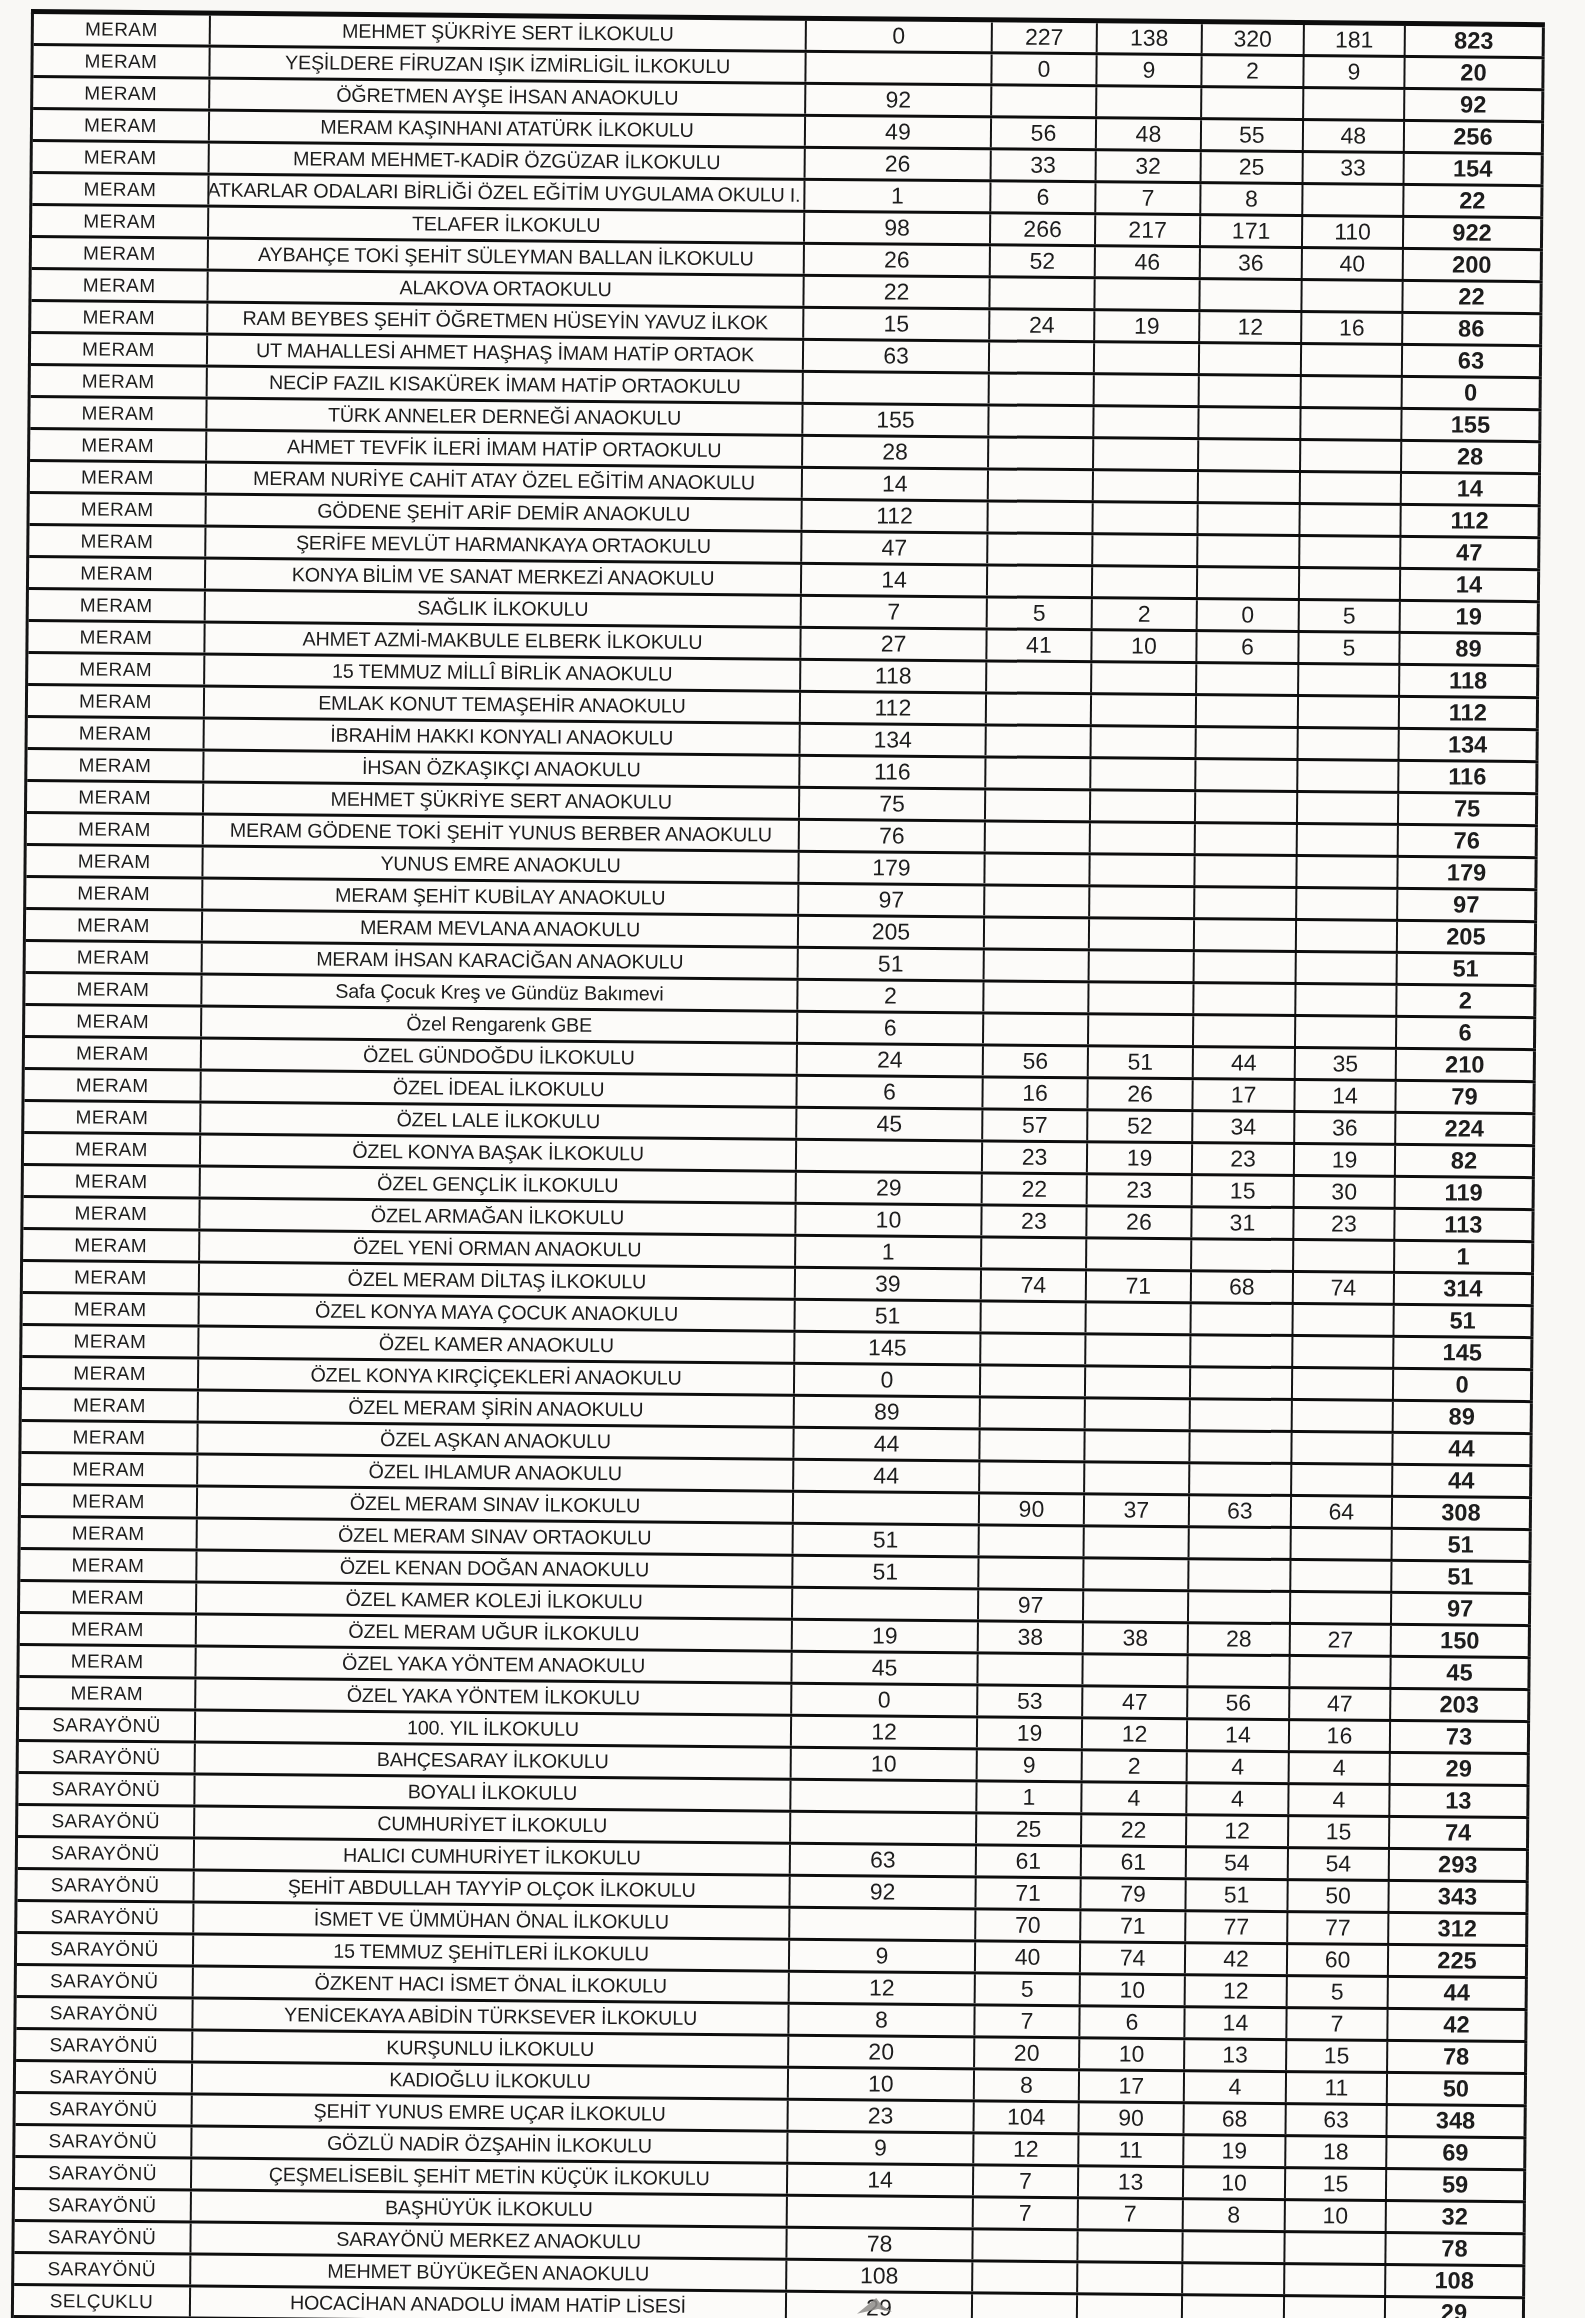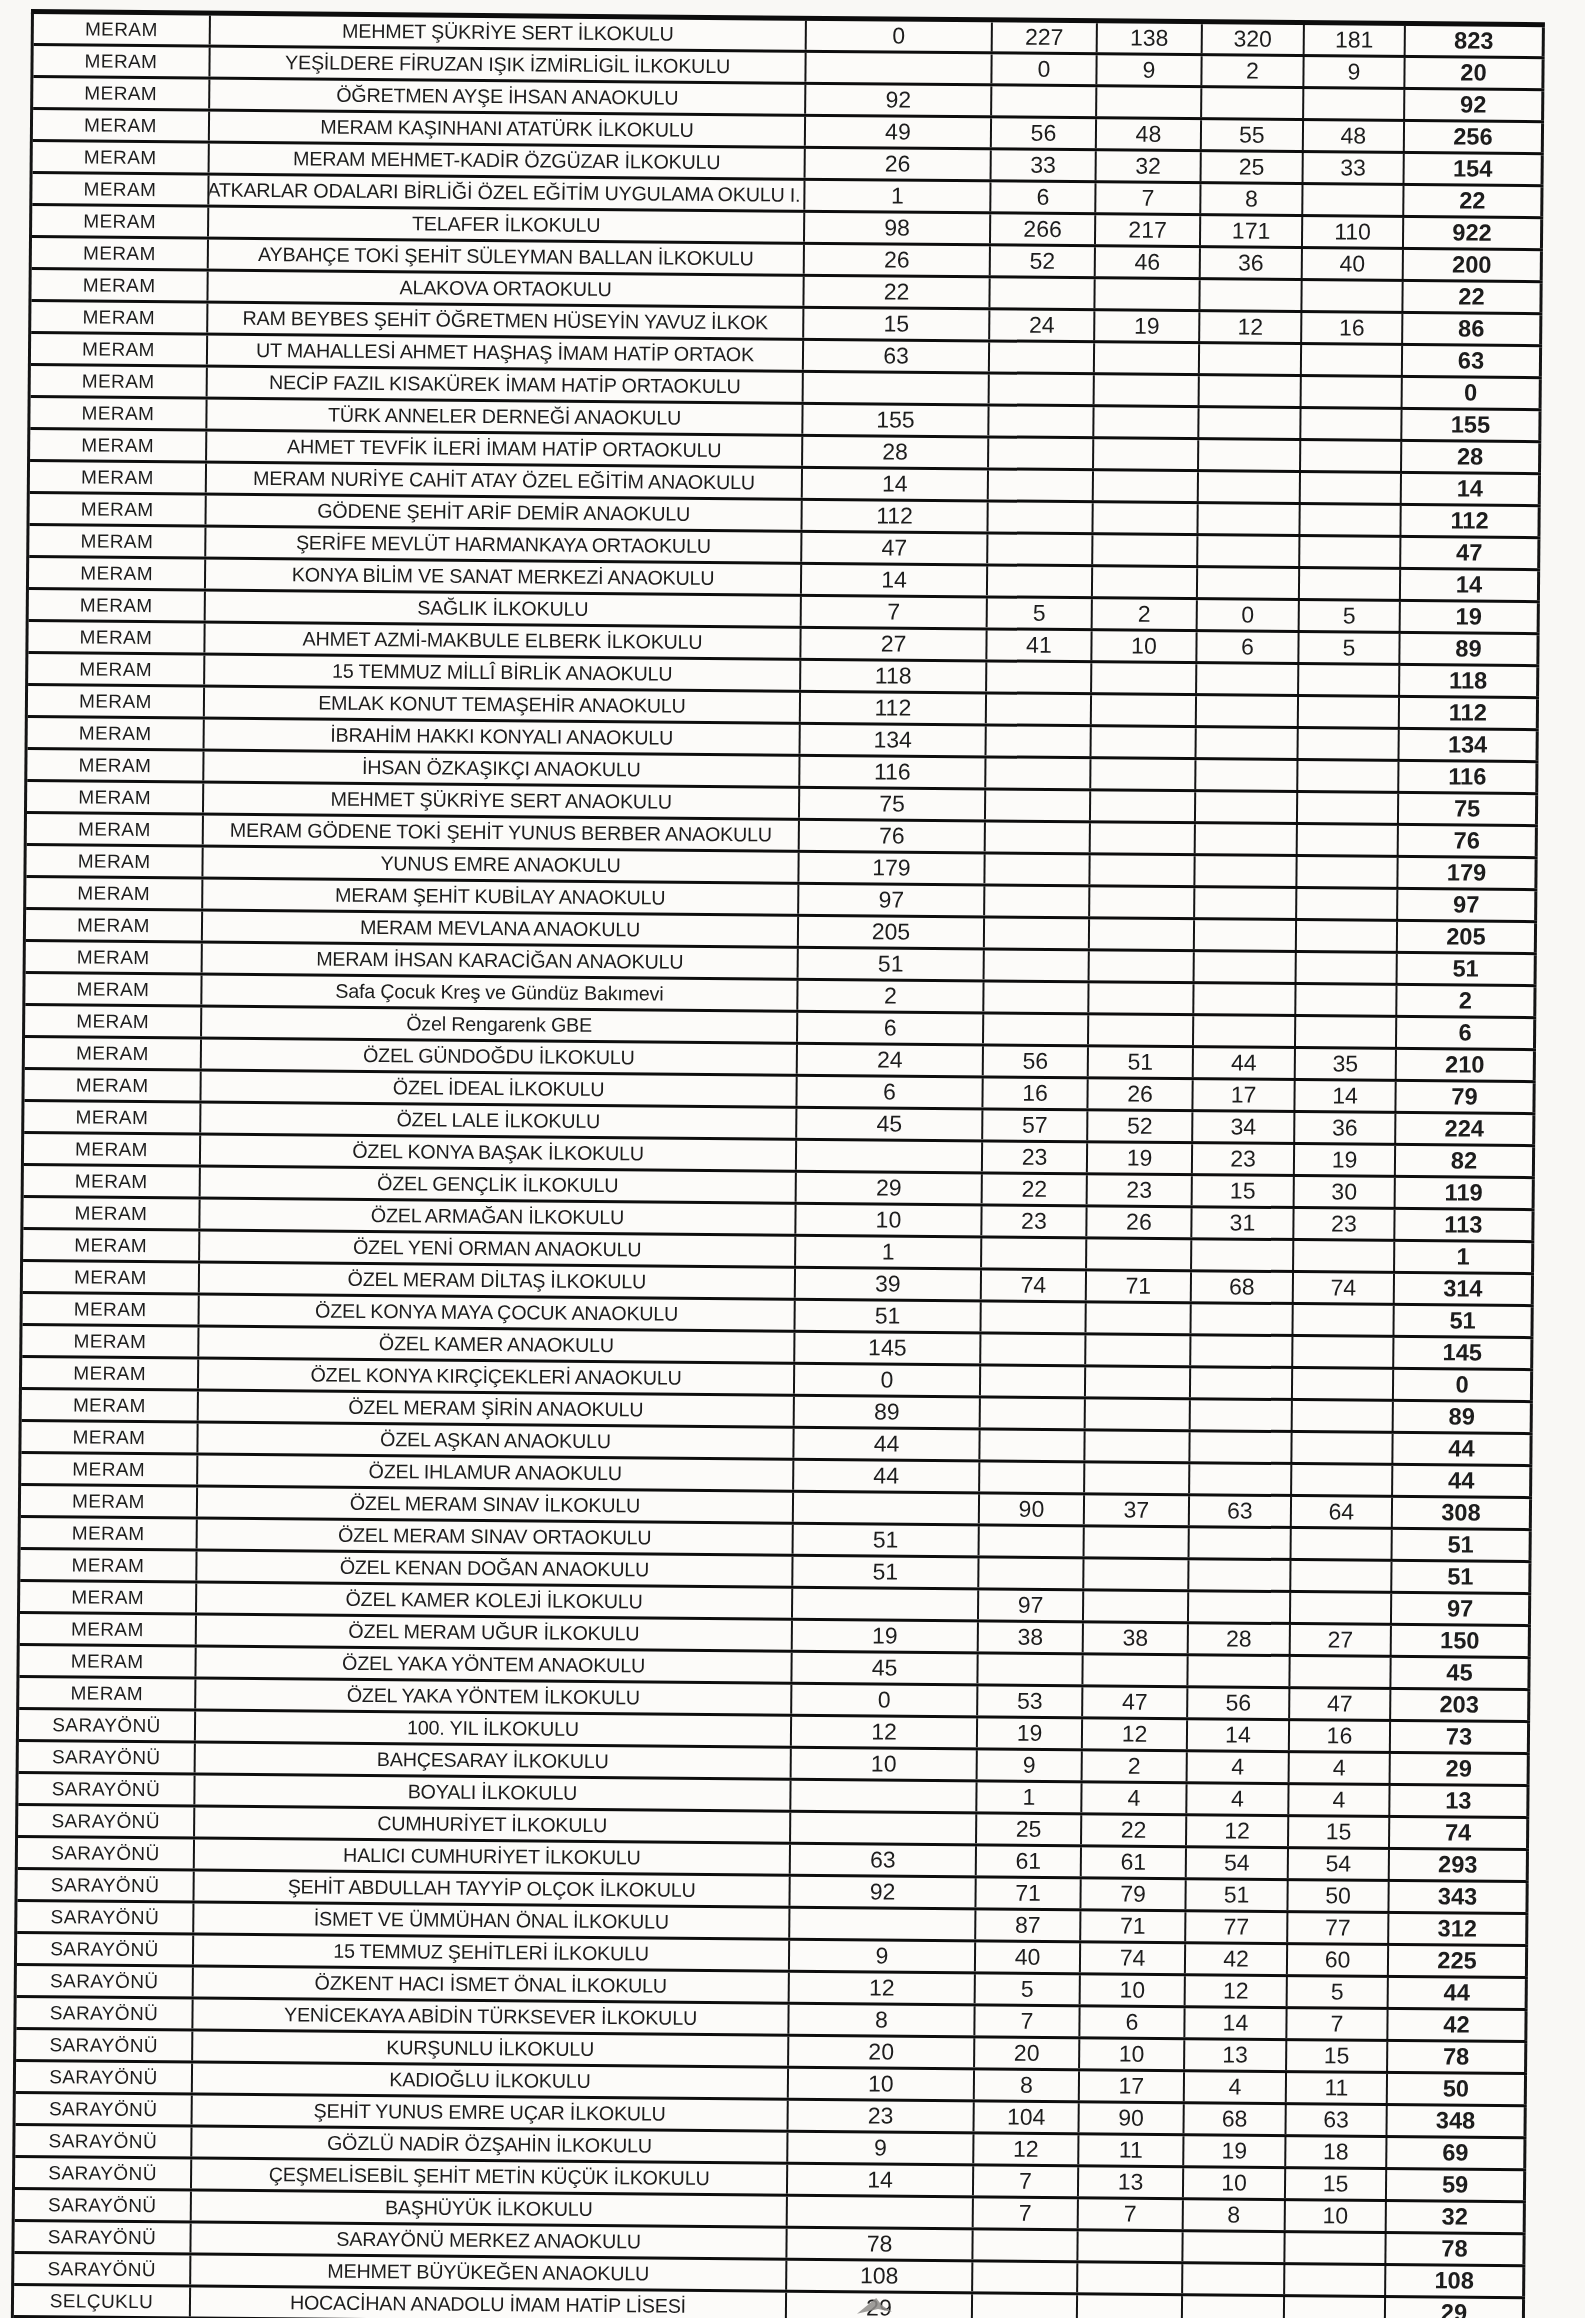--- a/index.html
+++ b/index.html
@@ -705,21 +705,21 @@
     <div class="cell num">79</div>
     <div class="cell num">51</div>
     <div class="cell num">50</div>
     <div class="cell total">343</div>
   </div>
 
   <div class="row">
     <div class="cell district">SARAYÖNÜ</div>
     <div class="cell school">İSMET VE ÜMMÜHAN ÖNAL İLKOKULU</div>
     <div class="cell num"></div>
-    <div class="cell num">87</div>
+    <div class="cell num">70</div>
     <div class="cell num">71</div>
     <div class="cell num">77</div>
     <div class="cell num">77</div>
     <div class="cell total">312</div>
   </div>
 
   <div class="row">
     <div class="cell district">SARAYÖNÜ</div>
     <div class="cell school">15 TEMMUZ ŞEHİTLERİ İLKOKULU</div>
     <div class="cell num">9</div>

